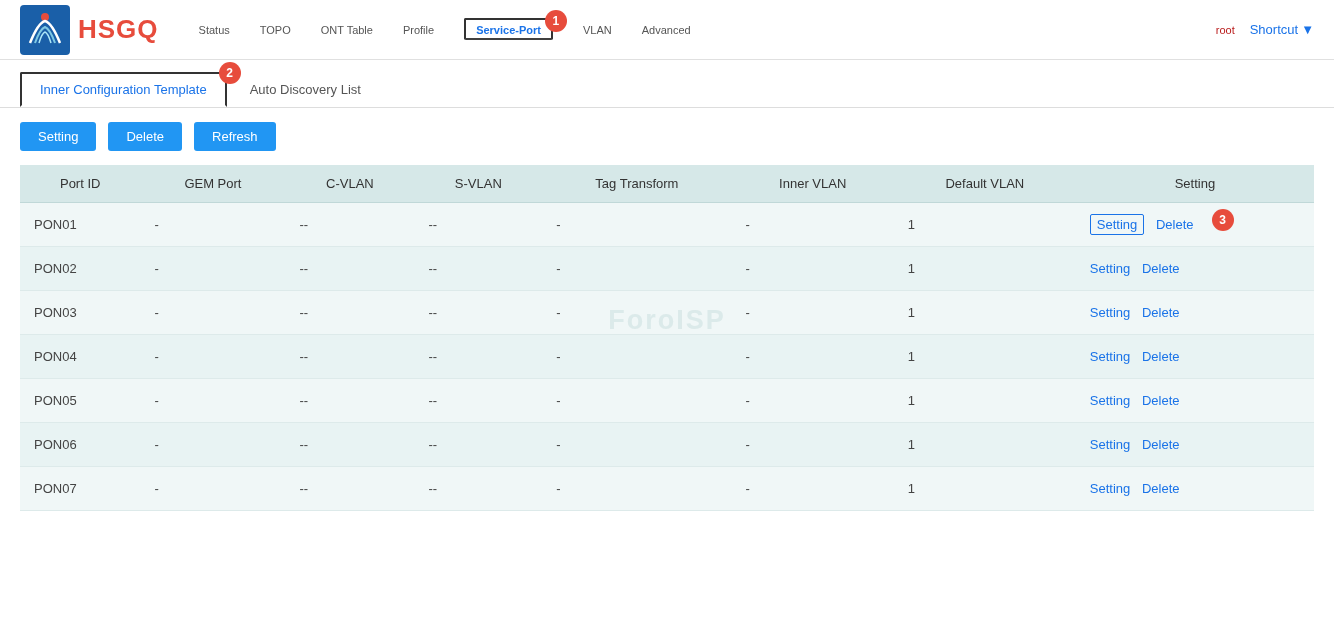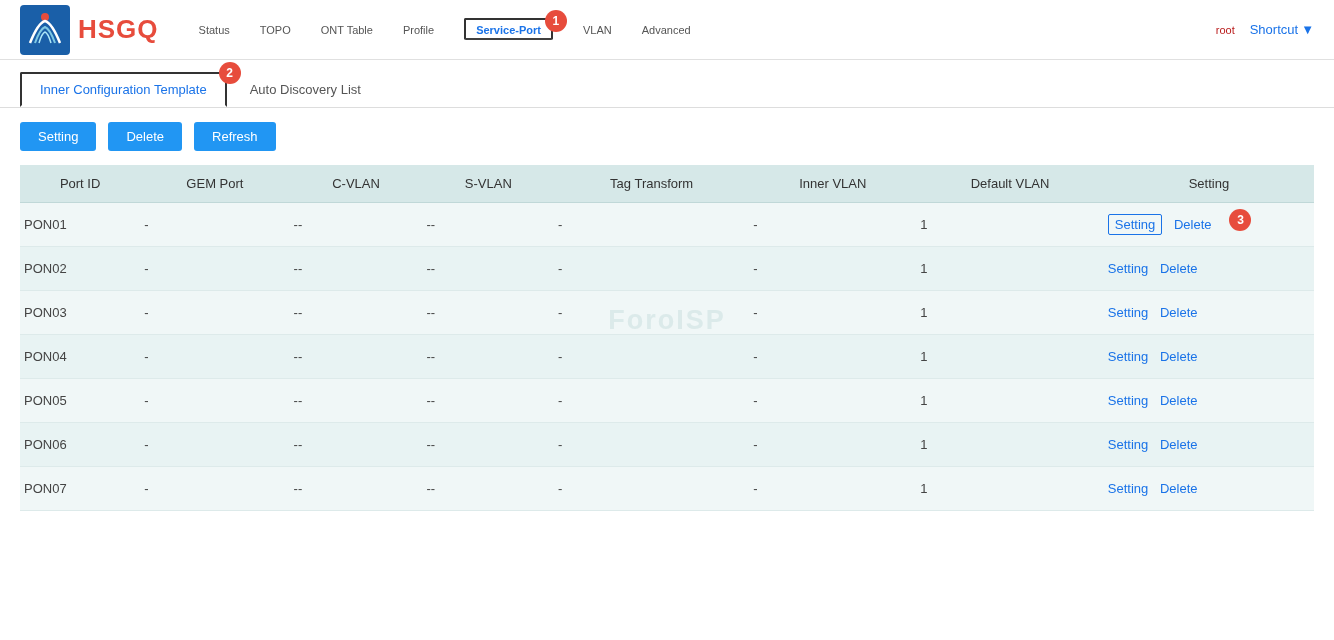--- a/index.html
+++ b/index.html
@@ -166,21 +166,21 @@
       border-bottom: 1px solid #c0d8d8;
     }
     tbody tr {
       background: #f0f7f7;
       border-bottom: 1px solid #ddeaea;
     }
     tbody tr:nth-child(even) {
       background: #e8f3f3;
     }
     tbody td {
-      padding: 14px 4px;
+      padding: 14px 14px;
       color: #444;
       vertical-align: middle;
     }
     .action-link {
       color: #1a73e8;
       cursor: pointer;
       margin-right: 8px;
       font-size: 13px;
     }
     .action-link-boxed {

